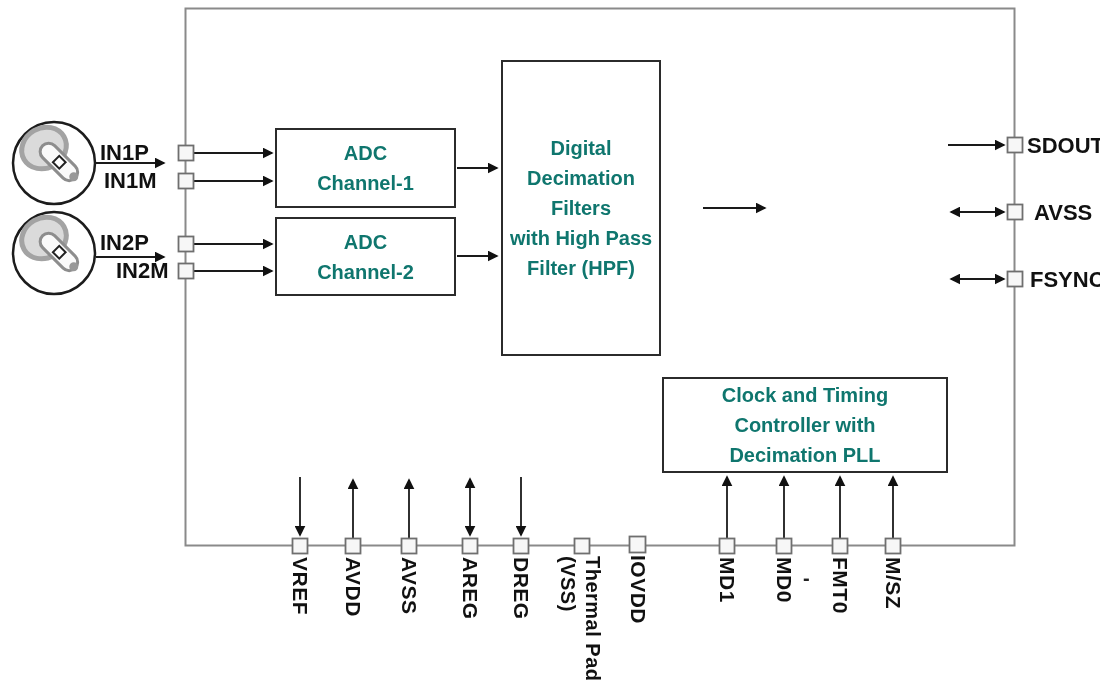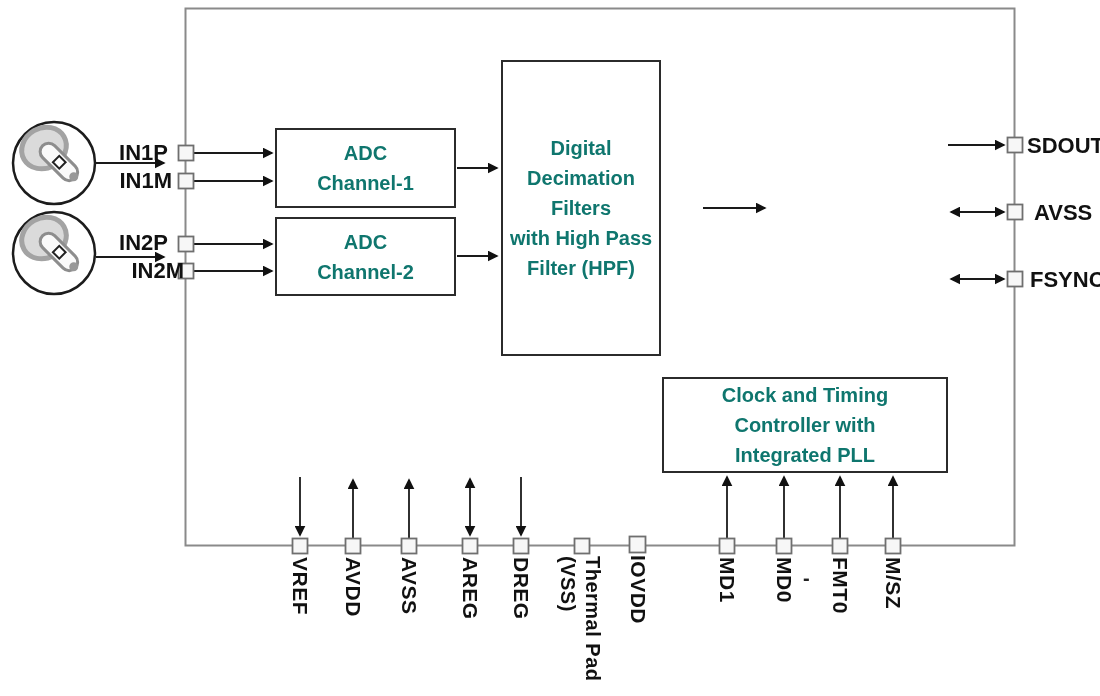--- a/index.html
+++ b/index.html
@@ -12,21 +12,21 @@
     border:2px solid #2b2b2b; background:#ffffff;
     display:flex; align-items:center; justify-content:center;
     text-align:center; font-weight:bold; font-size:20px; line-height:1.5;
     white-space:pre-line; z-index:1; color:#0f766e;
   }
   #svg-layer { position:absolute; left:0; top:0; z-index:2; pointer-events:none; }
   .pin-label {
     position:absolute; font-weight:bold; font-size:22px; line-height:25px;
     z-index:3; color:#111; white-space:pre;
   }
-  .pin-label.ralign { width:68px; text-align:right; }
+  .pin-label.ralign { width:68px; }
   .vlabel {
     position:absolute; writing-mode:vertical-rl; text-orientation:mixed;
     font-weight:bold; font-size:21px; line-height:1.22; letter-spacing:0.5px;
     white-space:pre-line; z-index:3; color:#111;
   }
   .stray { position:absolute; font-weight:bold; font-size:20px; z-index:3; color:#222; }
 </style>
 </head>
 <body>
 
@@ -41,21 +41,21 @@
   <div class="block" style="left:501px; top:60px; width:160px; height:296px;">Digital
 Decimation
 Filters
 with High Pass
 Filter (HPF)</div>
 
 
 
   <div class="block" style="left:662px; top:377px; width:286px; height:96px;">Clock and Timing
 Controller with
-Integrated PLL</div>
+Decimation PLL</div>
 
   <svg id="svg-layer" width="1100" height="696" viewBox="0 0 1100 696">
     <defs>
       <marker id="ah" viewBox="0 0 10 10" refX="8.5" refY="5" markerWidth="11" markerHeight="11" markerUnits="userSpaceOnUse" orient="auto-start-reverse">
         <path d="M0,0 L10,5 L0,10 Z" fill="#111"></path>
       </marker>
       <g id="micdef">
         <circle cx="0" cy="0" r="41" fill="#ffffff" stroke="#1c1c1c" stroke-width="2.5"></circle>
         <ellipse cx="-10" cy="-15" rx="23" ry="20" fill="#dadada" stroke="#a3a3a3" stroke-width="5" transform="rotate(-30 -10 -15)"></ellipse>
         <g transform="rotate(45 -5 -11)">

